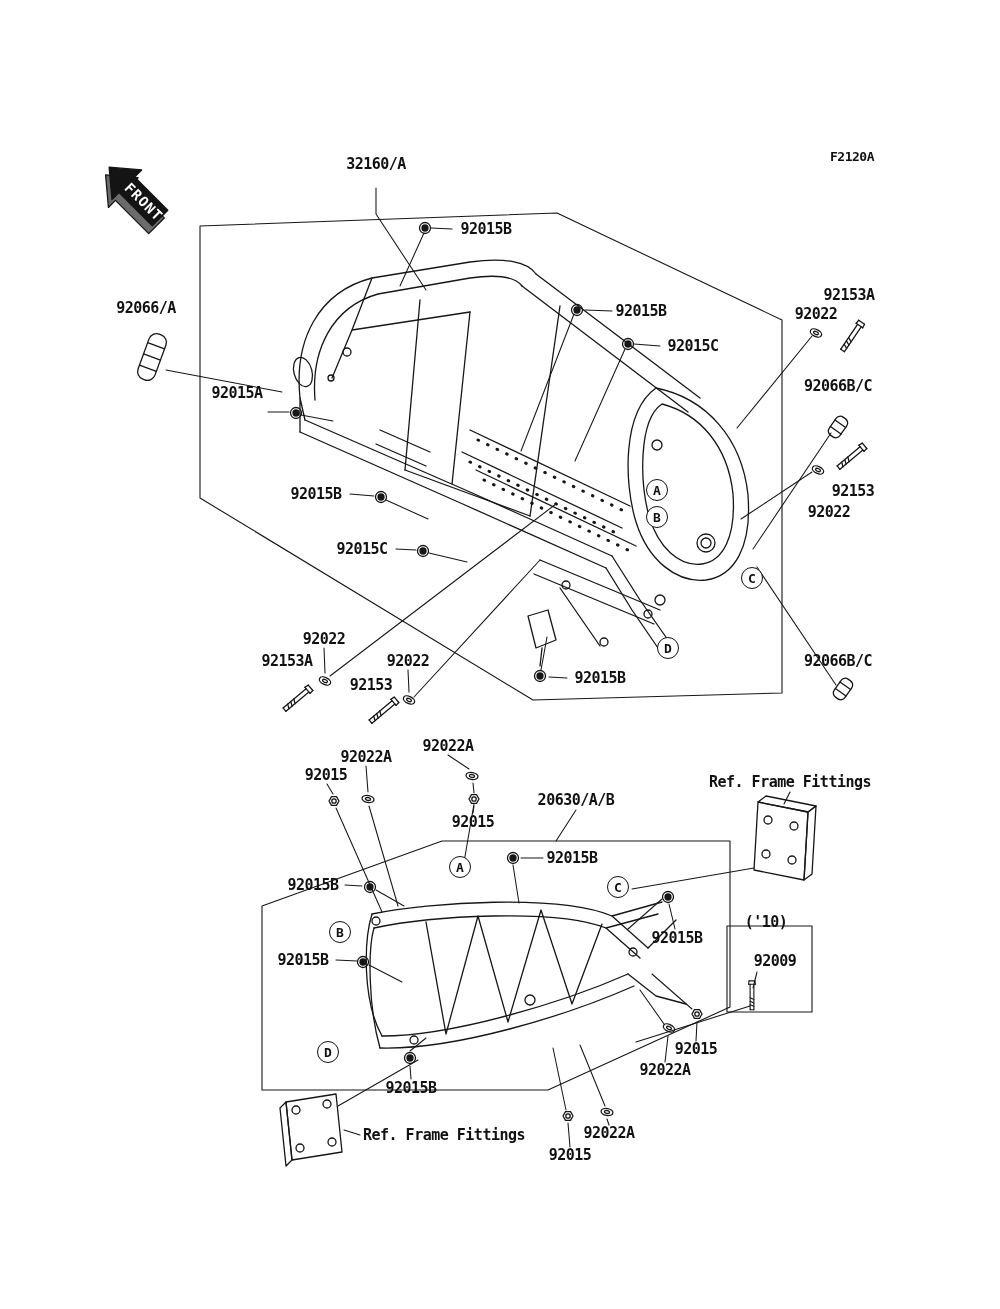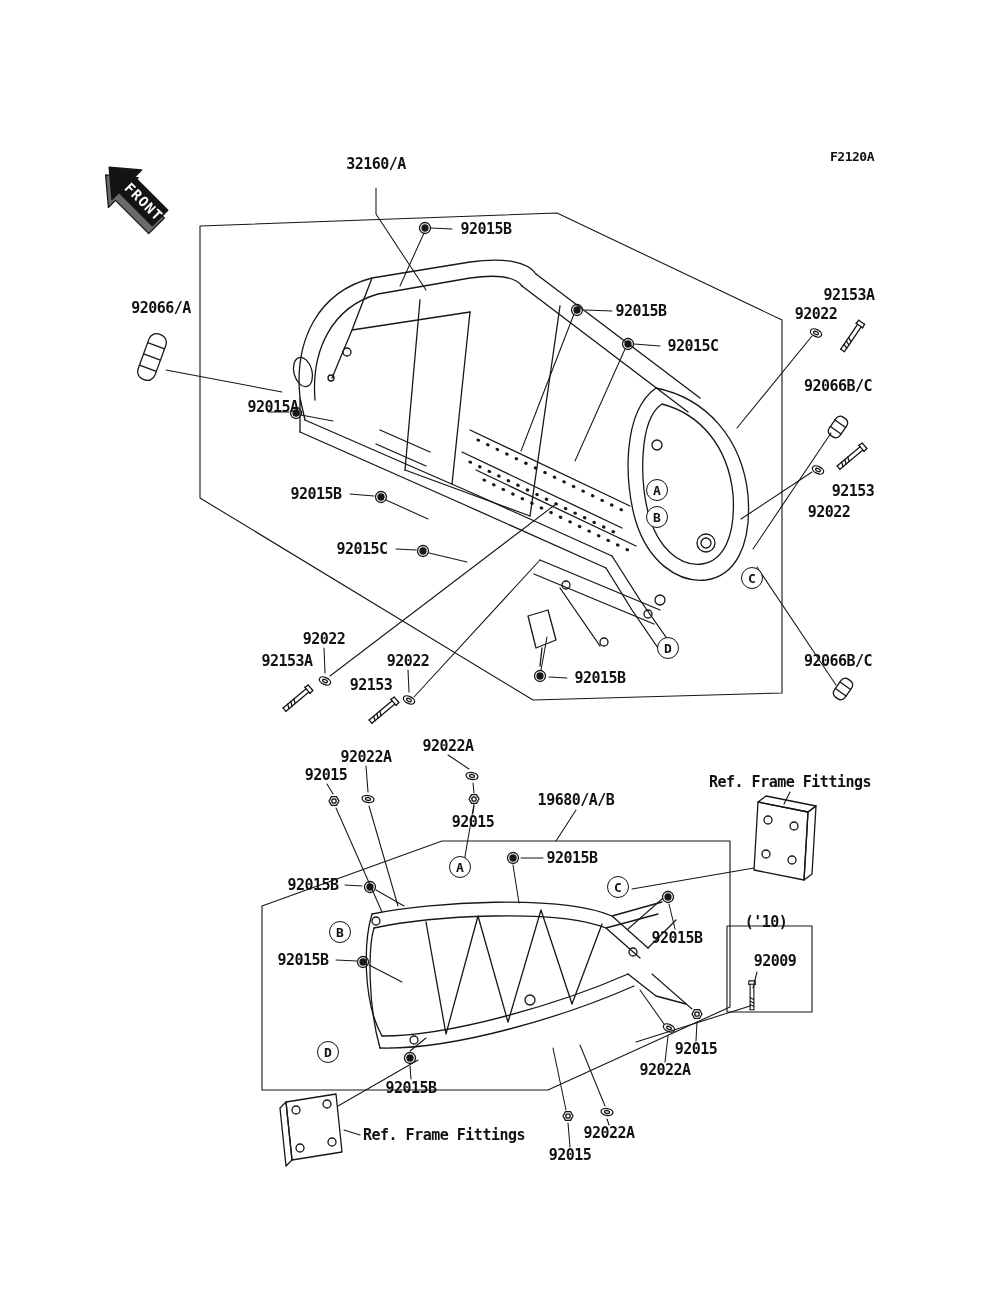--- a/index.html
+++ b/index.html
@@ -375,38 +375,38 @@
   </svg>
 
   <div id="labels-layer">
       <div class="part-label small" style="left: 852px; top: 156px;">F2120A</div>
       <div class="part-label" style="left: 376px; top: 164px;">32160/A</div>
       <div class="part-label" style="left: 486px; top: 229px;">92015B</div>
       <div class="part-label" style="left: 641px; top: 311px;">92015B</div>
       <div class="part-label" style="left: 693px; top: 346px;">92015C</div>
       <div class="part-label" style="left: 849px; top: 295px;">92153A</div>
       <div class="part-label" style="left: 816px; top: 314px;">92022</div>
-      <div class="part-label" style="left: 146px; top: 308px; margin-left: 15px;">92066/A</div>
+      <div class="part-label" style="left: 146px; top: 308px;">92066/A</div>
       <div class="part-label" style="left: 838px; top: 386px;">92066B/C</div>
-      <div class="part-label" style="left: 237px; top: 407px; margin-left: 36px;">92015A</div>
+      <div class="part-label" style="left: 237px; top: 393px;">92015A</div>
       <div class="part-label" style="left: 853px; top: 491px;">92153</div>
       <div class="part-label" style="left: 829px; top: 512px;">92022</div>
       <div class="part-label" style="left: 316px; top: 494px;">92015B</div>
       <div class="part-label" style="left: 362px; top: 549px;">92015C</div>
       <div class="part-label" style="left: 324px; top: 639px;">92022</div>
       <div class="part-label" style="left: 287px; top: 661px;">92153A</div>
       <div class="part-label" style="left: 408px; top: 661px;">92022</div>
       <div class="part-label" style="left: 371px; top: 685px;">92153</div>
       <div class="part-label" style="left: 600px; top: 678px;">92015B</div>
       <div class="part-label" style="left: 838px; top: 661px;">92066B/C</div>
       <div class="part-label" style="left: 366px; top: 757px;">92022A</div>
       <div class="part-label" style="left: 448px; top: 746px;">92022A</div>
       <div class="part-label" style="left: 326px; top: 775px;">92015</div>
       <div class="part-label" style="left: 473px; top: 822px;">92015</div>
-      <div class="part-label" style="left: 576px; top: 800px;">19680/A/B</div>
+      <div class="part-label" style="left: 576px; top: 800px;">20630/A/B</div>
       <div class="part-label" style="left: 790px; top: 782px;">Ref. Frame Fittings</div>
       <div class="part-label" style="left: 572px; top: 858px;">92015B</div>
       <div class="part-label" style="left: 313px; top: 885px;">92015B</div>
       <div class="part-label" style="left: 677px; top: 938px;">92015B</div>
       <div class="part-label" style="left: 766px; top: 922px;">('10)</div>
       <div class="part-label" style="left: 775px; top: 961px;">92009</div>
       <div class="part-label" style="left: 303px; top: 960px;">92015B</div>
       <div class="part-label" style="left: 696px; top: 1049px;">92015</div>
       <div class="part-label" style="left: 665px; top: 1070px;">92022A</div>
       <div class="part-label" style="left: 411px; top: 1088px;">92015B</div>

